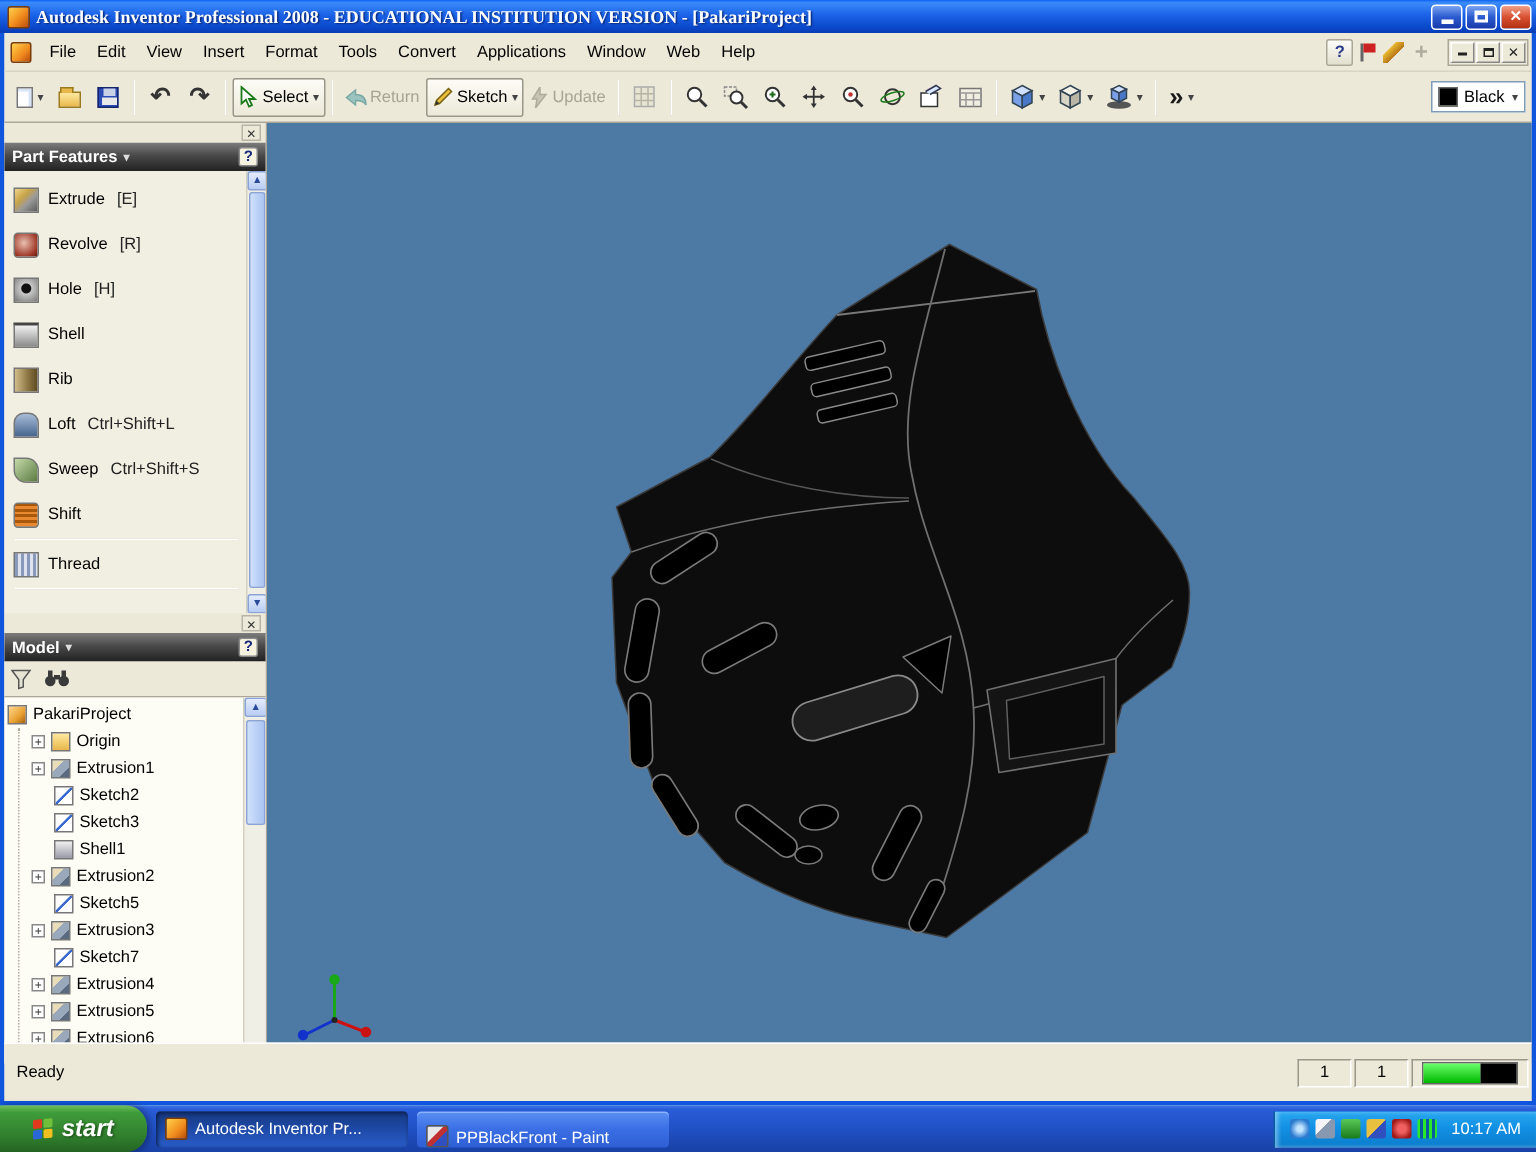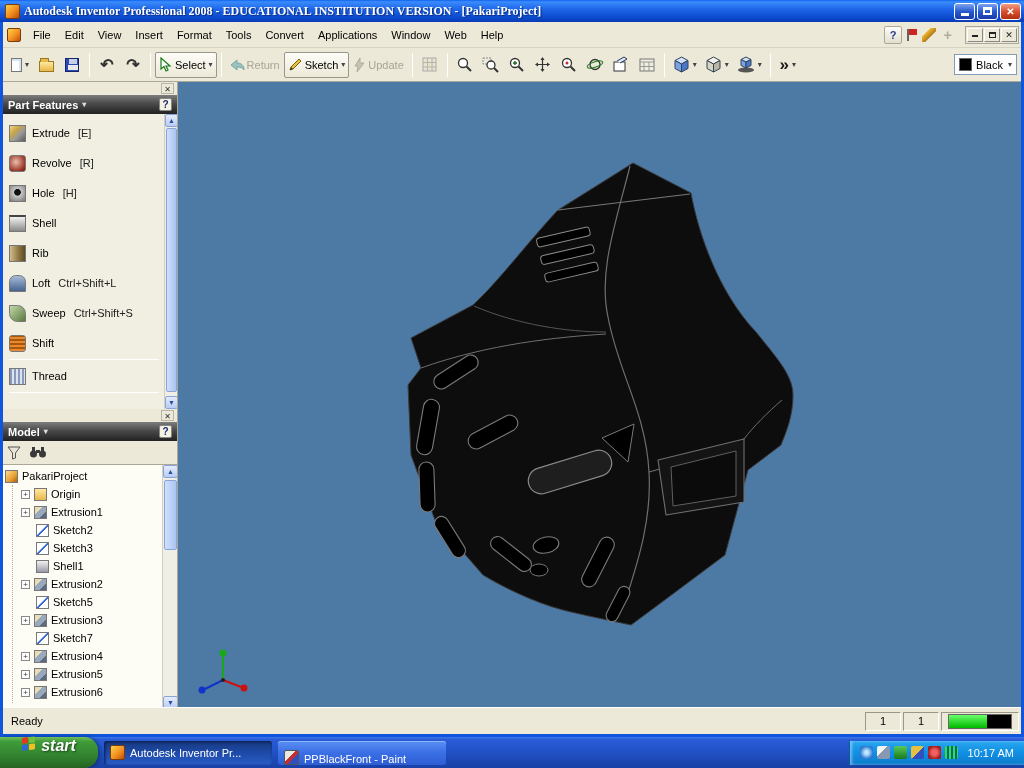--- a/index.html
+++ b/index.html
@@ -116,35 +116,35 @@
   .ti-extrusion { background:linear-gradient(135deg,#e8ddb8 0 35%,#9aa8bc 35% 70%,#5a6a80 70%); }
   .ti-sketch { background:#fff; background-image:linear-gradient(135deg,transparent 45%,#3a6ad0 46%,#3a6ad0 55%,transparent 56%); }
   .ti-shell { background:linear-gradient(180deg,#f0f0f0,#9a9aa8); }
   .tree-connector { position:absolute; left:9px; top:20px; bottom:6px; width:0;
     border-left:1px dotted #b0ad9c; }
 
   .viewport { position:absolute; left:175px; top:0; right:0; bottom:0; background:#4d79a5; }
   .viewport svg { display:block; width:100%; height:100%; }
 
   
-  .statusbar { position:absolute; left:0; right:0; bottom:0; height:27px; background:#ece9d8; border-top:1px solid #fff;
+  .statusbar { position:absolute; left:0; right:0; bottom:0; height:39px; background:#ece9d8; border-top:1px solid #fff;
     display:flex; align-items:center; font-size:11px; padding:0 2px; }
   .status-msg { padding-left:6px; flex:1; }
   .status-cell { border:1px solid; border-color:#9a978a #fff #fff #9a978a; height:19px; min-width:36px;
     display:flex; align-items:center; justify-content:center; margin-left:2px; padding:0 6px; }
   .cap-meter { width:64px; height:15px; display:flex; border:1px solid #666; }
   .cap-green { width:62%; background:linear-gradient(180deg,#6aff6a,#00b800); }
   .cap-black { flex:1; background:#000; }
 
   
   .taskbar { position:absolute; left:0; right:0; bottom:0; height:31px;
     background:linear-gradient(180deg,#3a77e8 0%,#2a5cd8 8%,#2152c8 45%,#1941a5 100%); display:flex; align-items:center; }
   .start-btn { height:31px; width:98px; border-radius:0 14px 14px 0;
     background:linear-gradient(180deg,#6fbf5a 0%,#3f9c3a 15%,#2f7d2c 70%,#246322 100%);
-    display:flex; justify-content:center; gap:5px; box-shadow:2px 0 4px rgba(0,0,0,.35); }
+    display:flex; align-items:center; justify-content:center; gap:5px; box-shadow:2px 0 4px rgba(0,0,0,.35); }
   .start-text { color:#fff; font-size:16px; font-weight:bold; font-style:italic; text-shadow:1px 1px 2px #1a4a18; }
   .xp-flag { width:14px; height:14px; display:grid; grid-template-columns:6px 6px; grid-template-rows:6px 6px; gap:1px; transform:skewY(-6deg); }
   .xp-flag span { border-radius:1px; }
   .task-btn { height:24px; width:168px; margin-left:6px; border-radius:3px; display:flex; align-items:center; gap:5px;
     padding:0 6px; color:#fff; font-size:11px; white-space:nowrap; overflow:hidden; }
   .task-btn .tlabel { overflow:hidden; text-overflow:ellipsis; }
   .task-active { background:linear-gradient(180deg,#16387e,#1e4aa8 50%,#2a5cc8); box-shadow:inset 1px 1px 3px #0a1c4a; }
   .task-idle { background:linear-gradient(180deg,#5a90f4,#3a6ee4 50%,#2f5ed4); box-shadow:inset 0 1px 0 #8ab4ff;align-items:flex-end; }
   .inv-ico { width:15px; height:15px; border-radius:2px; background:linear-gradient(135deg,#ffd24a,#f08a1d 60%,#b84d0a); border:1px solid #7a3c08; flex:none; }
   .paint-ico { width:15px; height:15px; border-radius:2px; background:linear-gradient(135deg,#e8e8e8 40%,#c03030 42% 60%,#3050c0 62%); border:1px solid #555; flex:none; }

